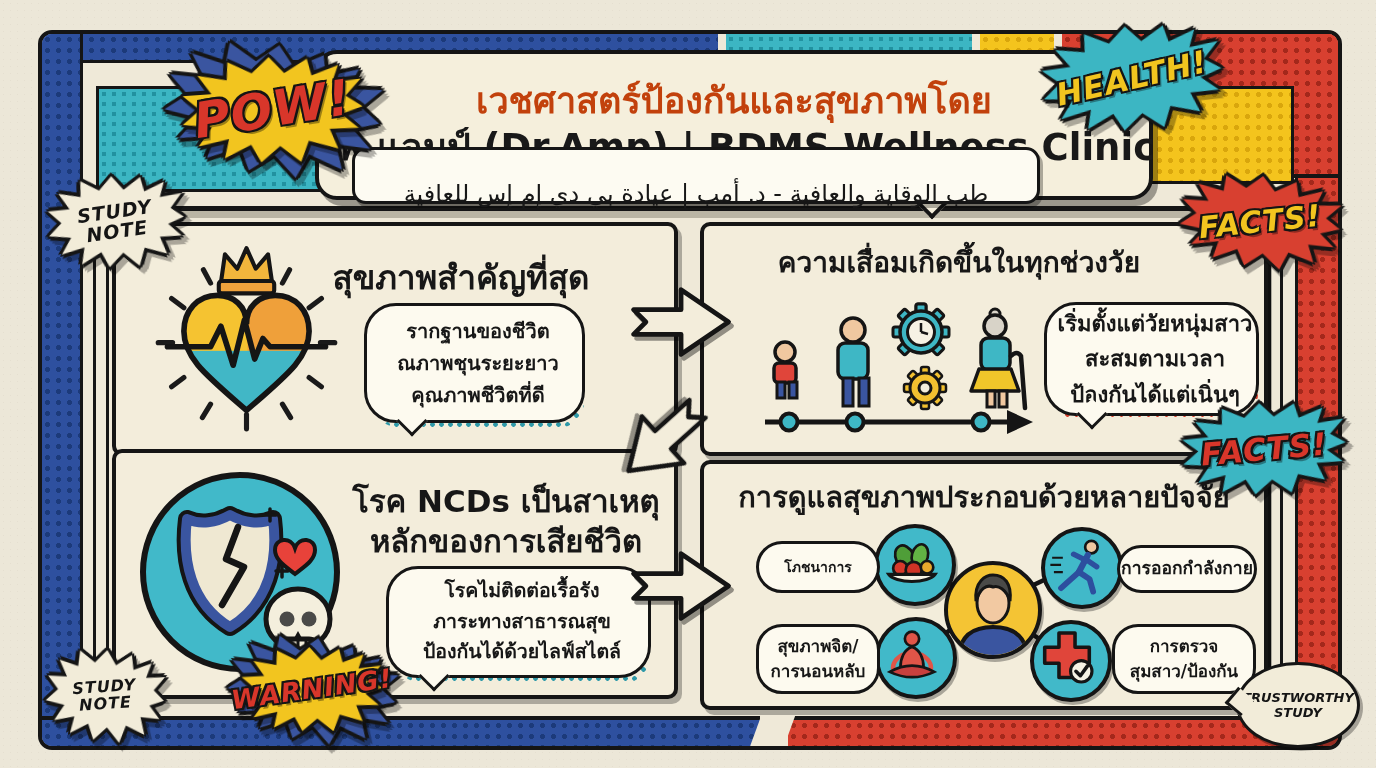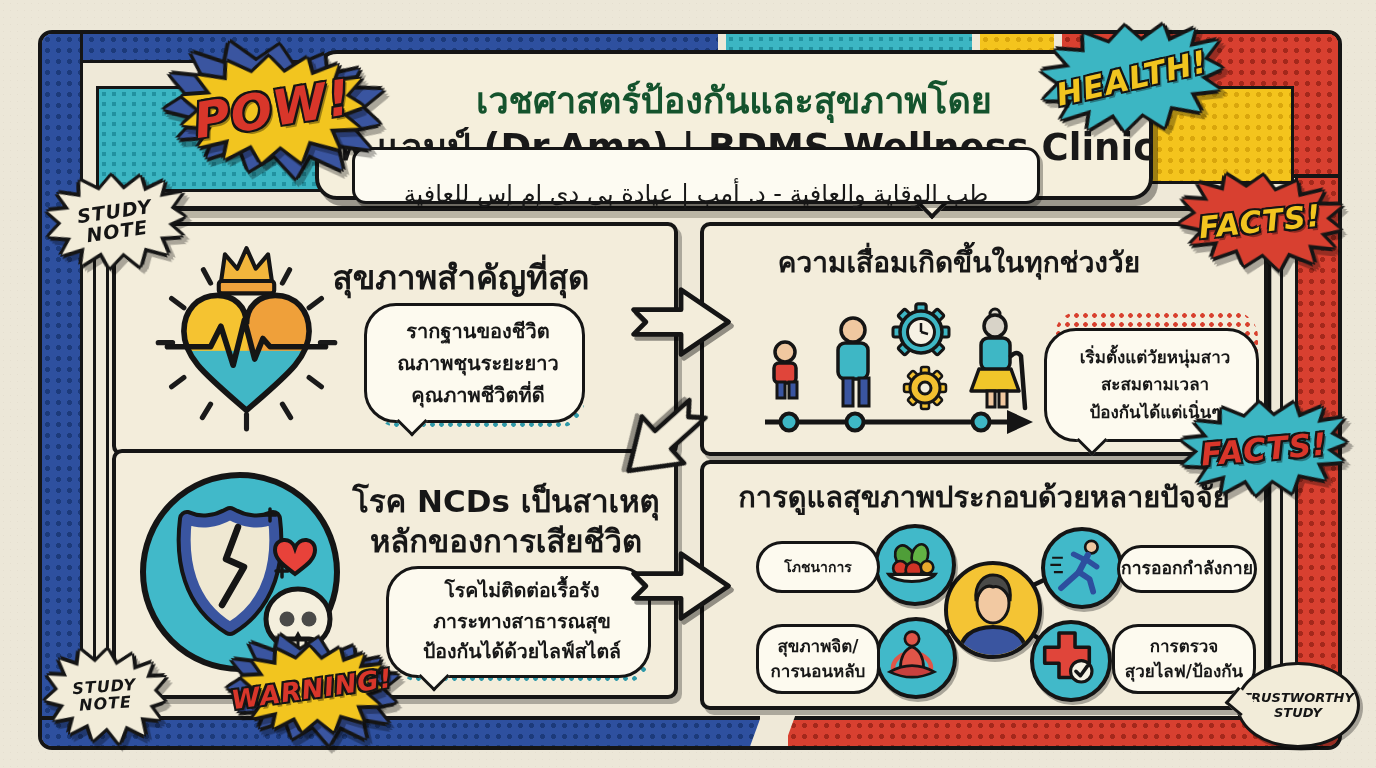--- a/index.html
+++ b/index.html
@@ -65,21 +65,21 @@
   <div class="vline" style="left:93px;top:212px;height:496px;"></div>
   <div class="vline" style="left:106px;top:212px;height:496px;"></div>
   <div class="vline" style="left:1268px;top:228px;height:462px;"></div>
   <div class="vline" style="left:1280px;top:228px;height:462px;"></div>
 
   <div class="abs ht-teal" style="left:96px;top:86px;width:252px;height:100px;border:3px solid #151515;"></div>
   <div class="abs ht-yellow" style="left:1118px;top:86px;width:170px;height:92px;border:3px solid #151515;"></div>
 
   <div class="abs" style="left:315px;top:50px;width:830px;height:142px;background:#f5efdc;border:4px solid #151515;border-radius:22px;
               box-shadow:5px 6px 0 rgba(0,0,0,.35);display:flex;flex-direction:column;align-items:center;justify-content:center;z-index:12;">
-    <div style="font-size:36px;font-weight:800;color:#14532d;line-height:1.3;white-space:nowrap;">เวชศาสตร์ป้องกันและสุขภาพโดย</div>
+    <div style="font-size:36px;font-weight:800;color:#c2410c;line-height:1.3;white-space:nowrap;">เวชศาสตร์ป้องกันและสุขภาพโดย</div>
     <div style="font-size:37px;font-weight:800;color:#191919;line-height:1.25;white-space:nowrap;">นพ.แอมป์ (Dr.Amp) | BDMS Wellness Clinic</div>
     <div class="abs" style="left:72%;bottom:-17px;width:26px;height:26px;background:#f5efdc;border-left:4px solid #151515;border-bottom:4px solid #151515;transform:rotate(-45deg);"></div>
   </div>
 
   <div class="abs" style="left:352px;top:147px;width:682px;height:51px;background:#fdfbf2;border:3.5px solid #151515;border-radius:14px;
               display:flex;align-items:center;justify-content:center;z-index:13;box-shadow:3px 4px 0 rgba(0,0,0,.3);">
     <div dir="rtl" style="font-size:24px;font-weight:400;color:#171717;white-space:nowrap;margin-top:36px;">طب الوقاية والعافية - د. أمب | عيادة بي دي إم إس للعافية</div>
   </div>
 
   <div class="abs panel" style="left:112px;top:222px;width:558px;height:226px;z-index:11;">
@@ -170,21 +170,21 @@
       <rect x="238" y="95" width="8" height="16" fill="#f0c8a0" stroke="#151515" stroke-width="3"></rect>
       <rect x="250" y="95" width="8" height="16" fill="#f0c8a0" stroke="#151515" stroke-width="3"></rect>
       <path d="M262 60 Q268 54 272 60 L276 112" fill="none" stroke="#151515" stroke-width="4.5" stroke-linecap="round"></path>
       <line x1="16" y1="126" x2="260" y2="126" stroke="#151515" stroke-width="5"></line>
       <polygon points="258,114 284,126 258,138" fill="#151515"></polygon>
       <circle cx="40" cy="126" r="8.5" fill="#3eb7c5" stroke="#151515" stroke-width="4"></circle>
       <circle cx="106" cy="126" r="8.5" fill="#3eb7c5" stroke="#151515" stroke-width="4"></circle>
       <circle cx="232" cy="126" r="8.5" fill="#3eb7c5" stroke="#151515" stroke-width="4"></circle>
     </svg>
     <div class="abs bubble-shadow dots-red" style="left:350px;top:85px;width:204px;height:110px;"></div>
-    <div class="abs speech" style="left:340px;top:76px;width:202px;height:108px;font-size:17px;line-height:1.6;margin-top:26px;">
+    <div class="abs speech" style="left:340px;top:76px;width:202px;height:108px;font-size:22px;line-height:1.6;">
       <div>เริ่มตั้งแต่วัยหนุ่มสาว</div>
       <div>สะสมตามเวลา</div>
       <div>ป้องกันได้แต่เนิ่นๆ</div>
       <div class="tail"></div>
     </div>
   </div>
 
   <div class="abs panel" style="left:112px;top:449px;width:558px;height:242px;z-index:11;">
     <svg class="abs" style="left:14px;top:14px;" width="235" height="215" viewBox="0 0 235 215">
       <circle cx="110" cy="105" r="97" fill="#41b9c9" stroke="#151515" stroke-width="6"></circle>
@@ -281,21 +281,21 @@
     </div>
     <div class="pill" style="left:413px;top:81px;width:134px;height:42px;font-size:17.5px;">
       <div>การออกกำลังกาย</div>
     </div>
     <div class="pill" style="left:52px;top:160px;width:118px;height:64px;font-size:17px;">
       <div>สุขภาพจิต/</div>
       <div>การนอนหลับ</div>
     </div>
     <div class="pill" style="left:408px;top:160px;width:138px;height:64px;font-size:17px;">
       <div>การตรวจ</div>
-      <div>สุวยไลฟ/ป้องกัน</div>
+      <div>สุมสาว/ป้องกัน</div>
     </div>
   </div>
 
   <div class="abs" style="left:628px;top:284px;z-index:30;">
     <svg class="arrow-svg" width="108" height="76" viewBox="0 0 110 80">
         <path d="M4 27 L54 27 L54 6 L104 40 L54 74 L54 53 L4 53 L17 40 Z"></path>
       </svg>
   </div>
   <div class="abs" style="left:609px;top:400px;transform:rotate(138deg);z-index:30;">
     <svg class="arrow-svg" width="104" height="74" viewBox="0 0 110 80">

